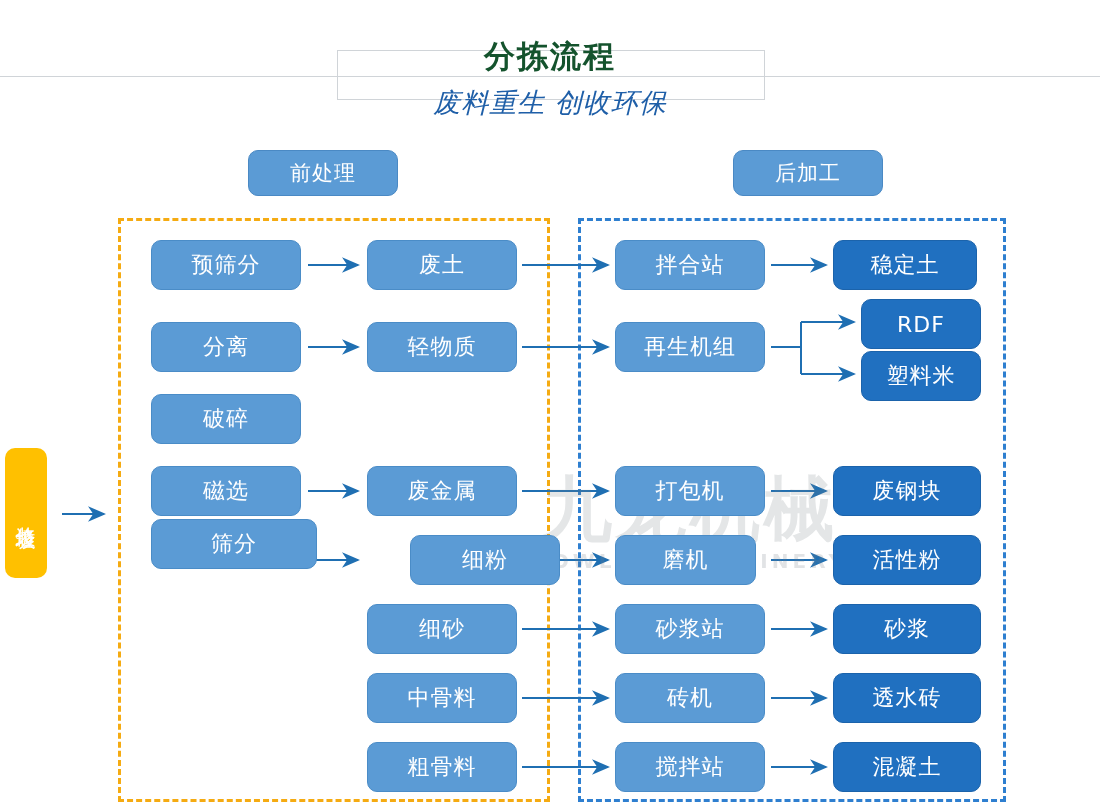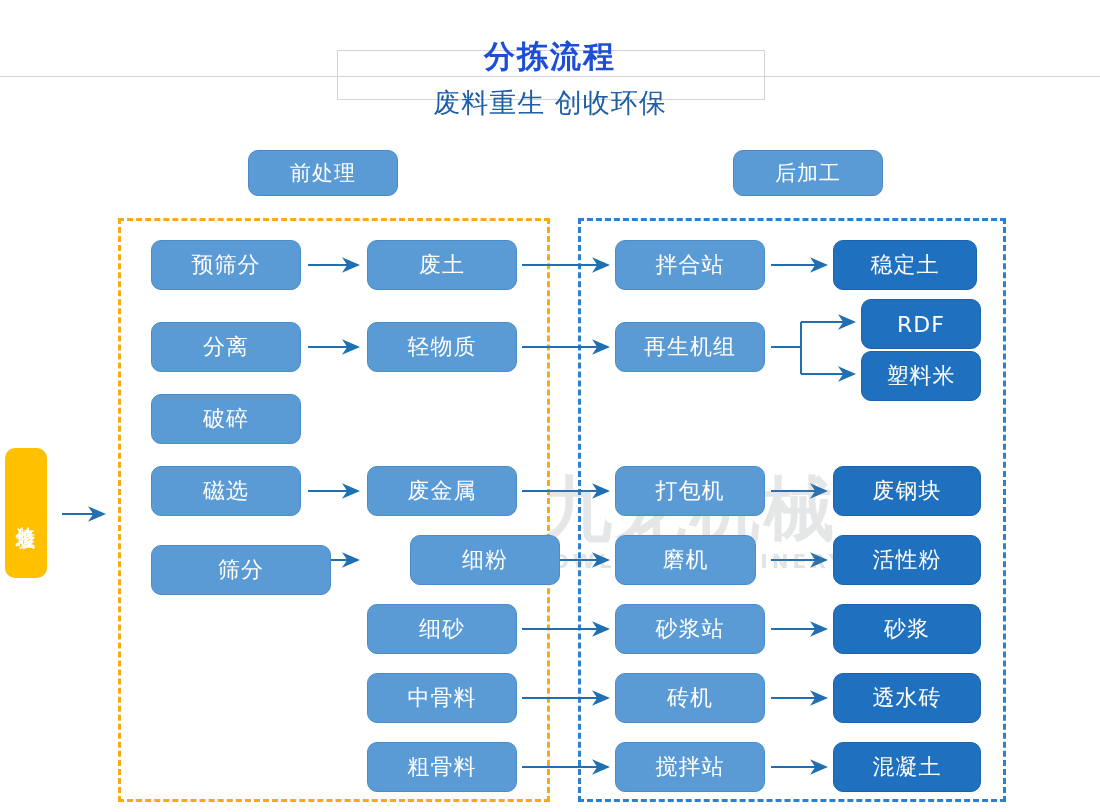--- a/index.html
+++ b/index.html
@@ -38,34 +38,35 @@
     background: transparent;
   }
   .hdr-title {
     position: absolute;
     left: 0;
     top: 36px;
     width: 1100px;
     text-align: center;
     font-size: 31px;
     font-weight: bold;
-    color: #1d4ed8;
+    color: #14532d;
     letter-spacing: 2px;
     line-height: 40px;
   }
   .hdr-sub {
     position: absolute;
     left: 0;
     top: 84px;
     width: 1100px;
     text-align: center;
     font-size: 27px;
     color: #1f5fa8;
     letter-spacing: 1px;
     line-height: 38px;
+    font-style: italic;
   }
 
   
   .watermark {
     position: absolute;
     left: 480px;
     top: 470px;
     width: 420px;
     text-align: center;
     pointer-events: none;
@@ -230,21 +231,21 @@
         <line x1="771" y1="347" x2="801" y2="347"></line>
         <line x1="801" y1="322" x2="801" y2="374"></line>
       </g>
     </svg>
   </div>
 
   <div class="node light" style="left:151px; top:240px; width:150px;">预筛分</div>
   <div class="node light" style="left:151px; top:322px; width:150px;">分离</div>
   <div class="node light" style="left:151px; top:394px; width:150px;">破碎</div>
   <div class="node light" style="left:151px; top:466px; width:150px;">磁选</div>
-  <div class="node light" style="left:151px; top:545px; width:180px;">筛分</div>
+  <div class="node light" style="left:151px; top:519px; width:166px;">筛分</div>
 
   <div class="node light" style="left:367px; top:240px; width:150px;">废土</div>
   <div class="node light" style="left:367px; top:322px; width:150px;">轻物质</div>
   <div class="node light" style="left:367px; top:466px; width:150px;">废金属</div>
   <div class="node light" style="left:367px; top:535px; width:150px;margin-left:43px;">细粉</div>
   <div class="node light" style="left:367px; top:604px; width:150px;">细砂</div>
   <div class="node light" style="left:367px; top:673px; width:150px;">中骨料</div>
   <div class="node light" style="left:367px; top:742px; width:150px;">粗骨料</div>
 
   <div class="node light" style="left:615px; top:240px; width:150px;">拌合站</div>

